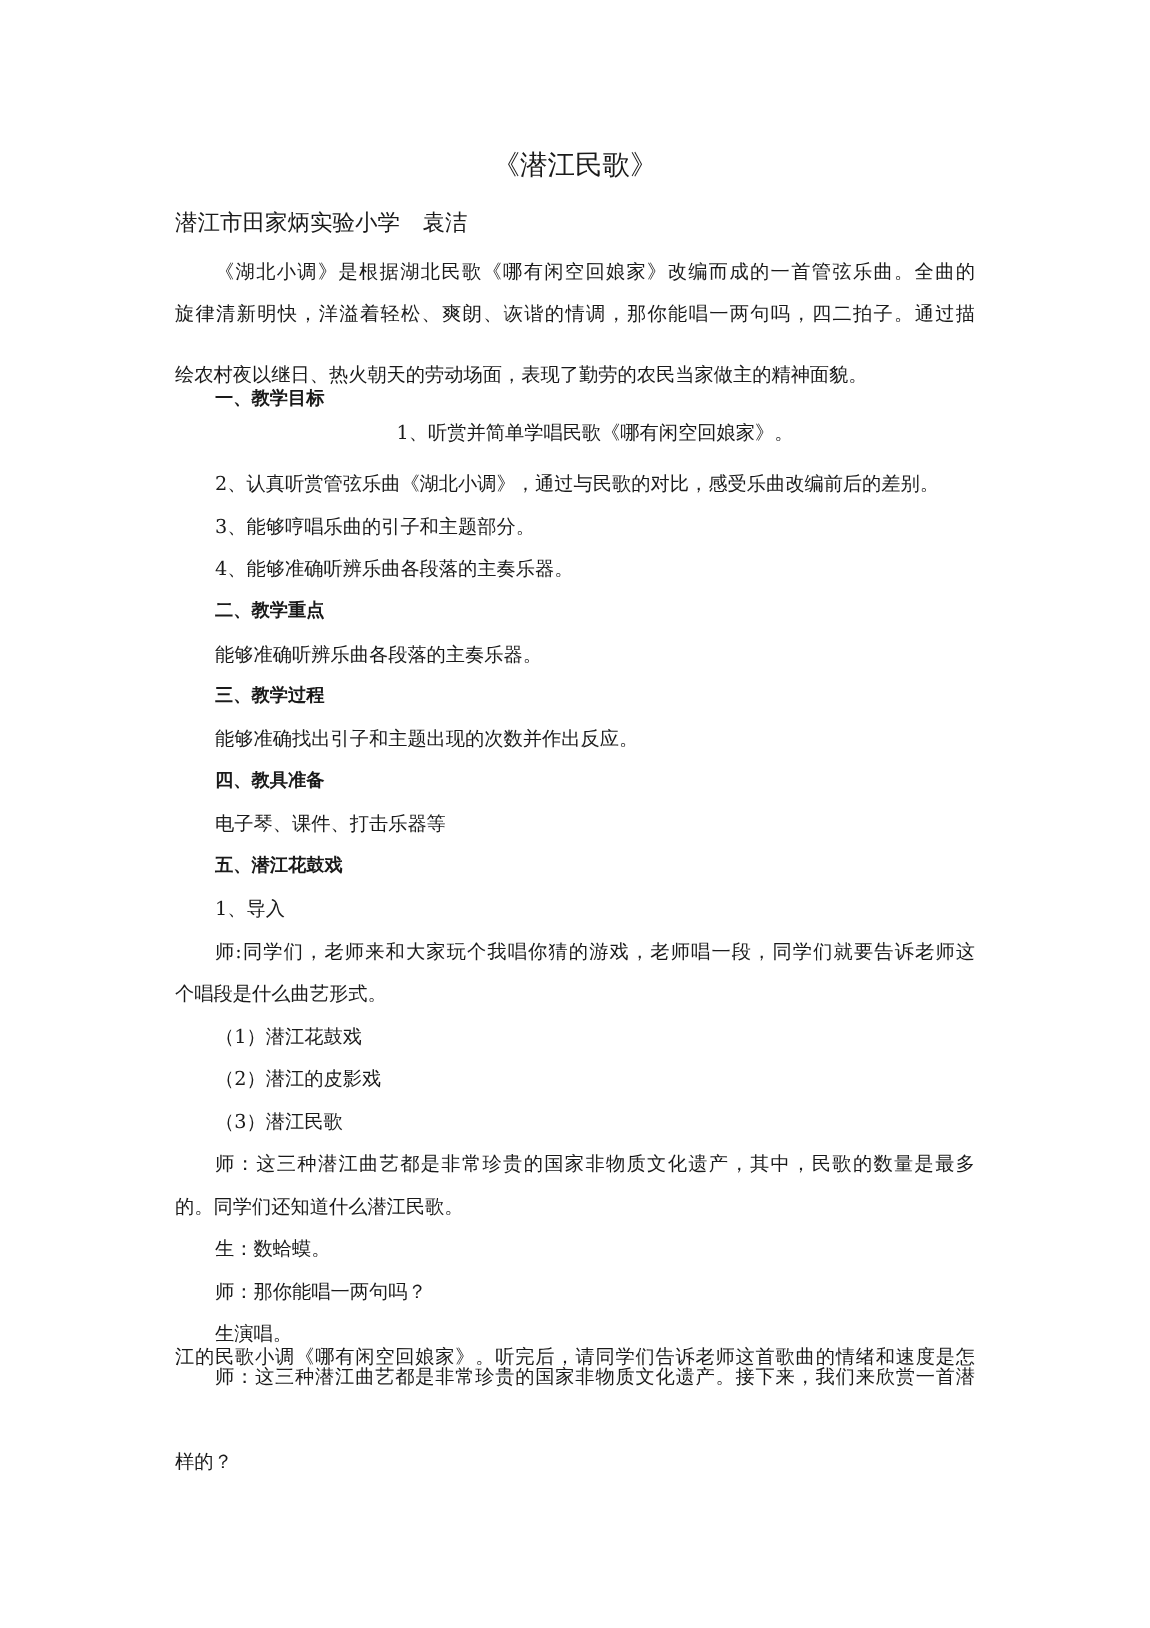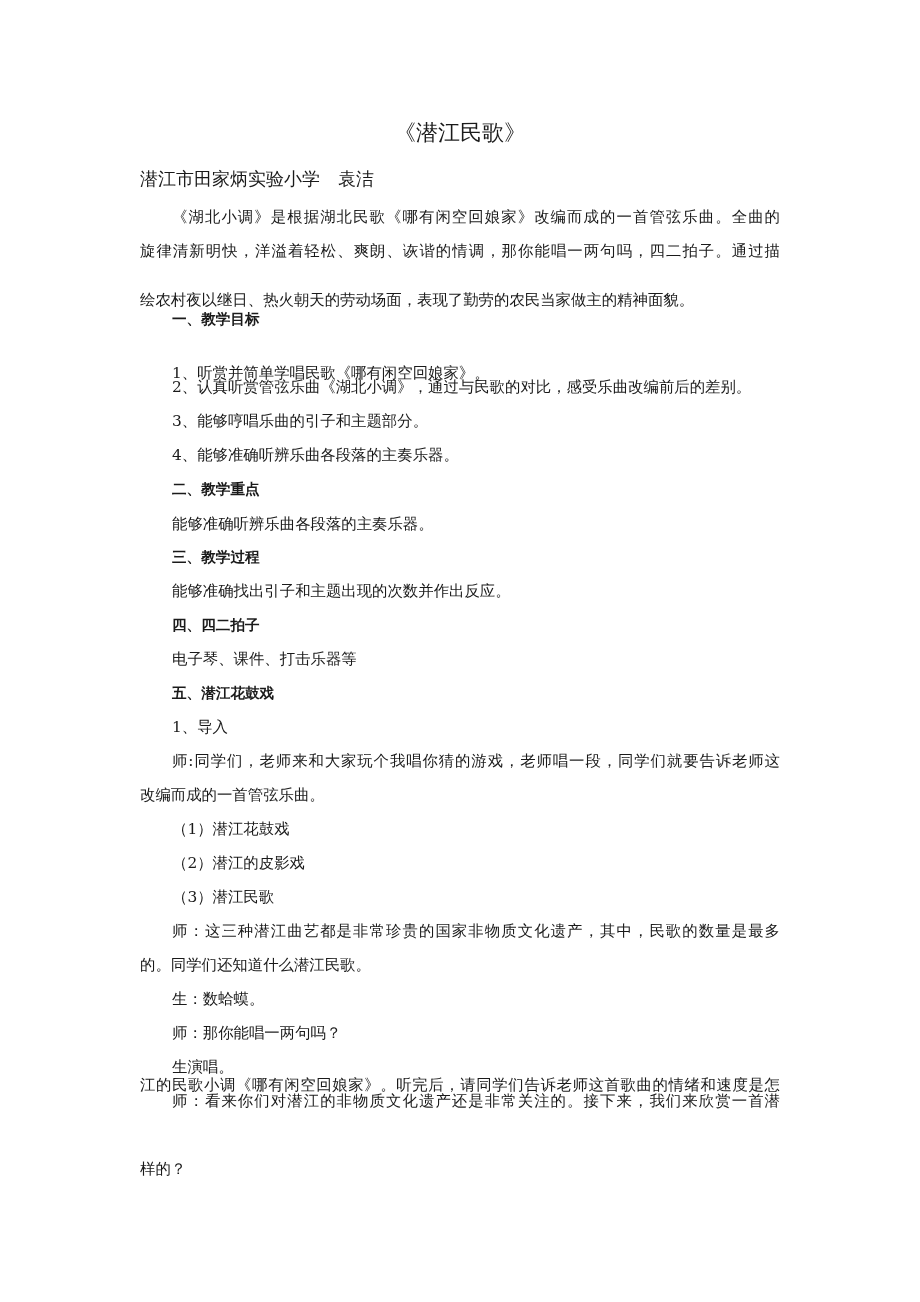--- a/index.html
+++ b/index.html
@@ -67,48 +67,48 @@
 <div class="page">
 
   <div class="title">《潜江民歌》</div>
   <div class="subtitle">潜江市田家炳实验小学　袁洁</div>
 
   <div class="line indent justify" style="top:205px;">《湖北小调》是根据湖北民歌《哪有闲空回娘家》改编而成的一首管弦乐曲。全曲的</div>
   <div class="line justify" style="top:239px;">旋律清新明快，洋溢着轻松、爽朗、诙谐的情调，那你能唱一两句吗，四二拍子。通过描</div>
   <div class="line" style="top:268px;margin-top:20px;">绘农村夜以继日、热火朝天的劳动场面，表现了勤劳的农民当家做主的精神面貌。</div>
 
   <div class="line indent heading" style="top:307px;">一、教学目标</div>
-  <div class="line indent" style="top:361px;">1、听赏并简单学唱民歌《哪有闲空回娘家》。</div>
+  <div class="line indent" style="top:334px;text-align:center;">1、听赏并简单学唱民歌《哪有闲空回娘家》。</div>
   <div class="line indent" style="top:375px;">2、认真听赏管弦乐曲《湖北小调》，通过与民歌的对比，感受乐曲改编前后的差别。</div>
   <div class="line indent" style="top:409px;">3、能够哼唱乐曲的引子和主题部分。</div>
   <div class="line indent" style="top:443px;">4、能够准确听辨乐曲各段落的主奏乐器。</div>
 
   <div class="line indent heading" style="top:477px;">二、教学重点</div>
   <div class="line indent" style="top:512px;">能够准确听辨乐曲各段落的主奏乐器。</div>
 
   <div class="line indent heading" style="top:545px;">三、教学过程</div>
   <div class="line indent" style="top:579px;">能够准确找出引子和主题出现的次数并作出反应。</div>
 
-  <div class="line indent heading" style="top:613px;">四、四二拍子</div>
+  <div class="line indent heading" style="top:613px;">四、教具准备</div>
   <div class="line indent" style="top:647px;">电子琴、课件、打击乐器等</div>
 
   <div class="line indent heading" style="top:681px;">五、潜江花鼓戏</div>
   <div class="line indent" style="top:715px;">1、导入</div>
 
   <div class="line indent justify" style="top:749px;">师:同学们，老师来和大家玩个我唱你猜的游戏，老师唱一段，同学们就要告诉老师这</div>
-  <div class="line" style="top:783px;">改编而成的一首管弦乐曲。</div>
+  <div class="line" style="top:783px;">个唱段是什么曲艺形式。</div>
 
   <div class="line indent" style="top:817px;">（1）潜江花鼓戏</div>
   <div class="line indent" style="top:851px;">（2）潜江的皮影戏</div>
   <div class="line indent" style="top:885px;">（3）潜江民歌</div>
 
   <div class="line indent justify" style="top:919px;">师：这三种潜江曲艺都是非常珍贵的国家非物质文化遗产，其中，民歌的数量是最多</div>
   <div class="line" style="top:953px;">的。同学们还知道什么潜江民歌。</div>
 
   <div class="line indent" style="top:987px;">生：数蛤蟆。</div>
   <div class="line indent" style="top:1021px;">师：那你能唱一两句吗？</div>
   <div class="line indent" style="top:1055px;">生演唱。</div>
 
-  <div class="line indent justify" style="top:1089px;">师：看来你们对潜江的非物质文化遗产还是非常关注的。接下来，我们来欣赏一首潜</div>
+  <div class="line indent justify" style="top:1089px;">师：这三种潜江曲艺都是非常珍贵的国家非物质文化遗产。接下来，我们来欣赏一首潜</div>
   <div class="line justify" style="top:1073px;">江的民歌小调《哪有闲空回娘家》。听完后，请同学们告诉老师这首歌曲的情绪和速度是怎</div>
   <div class="line" style="top:1157px;">样的？</div>
 
 </div>
 
 </body></html>

